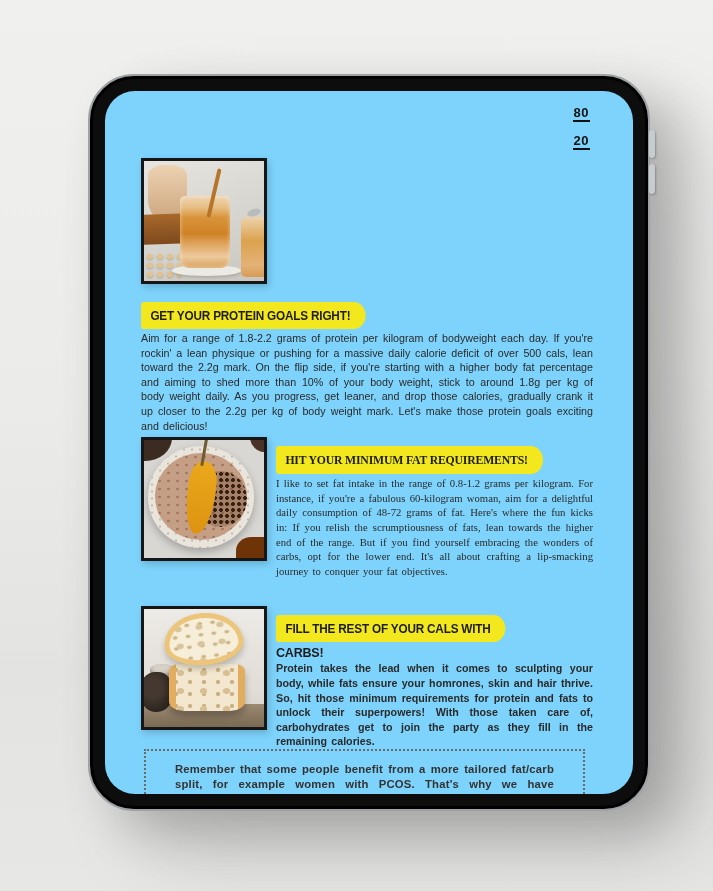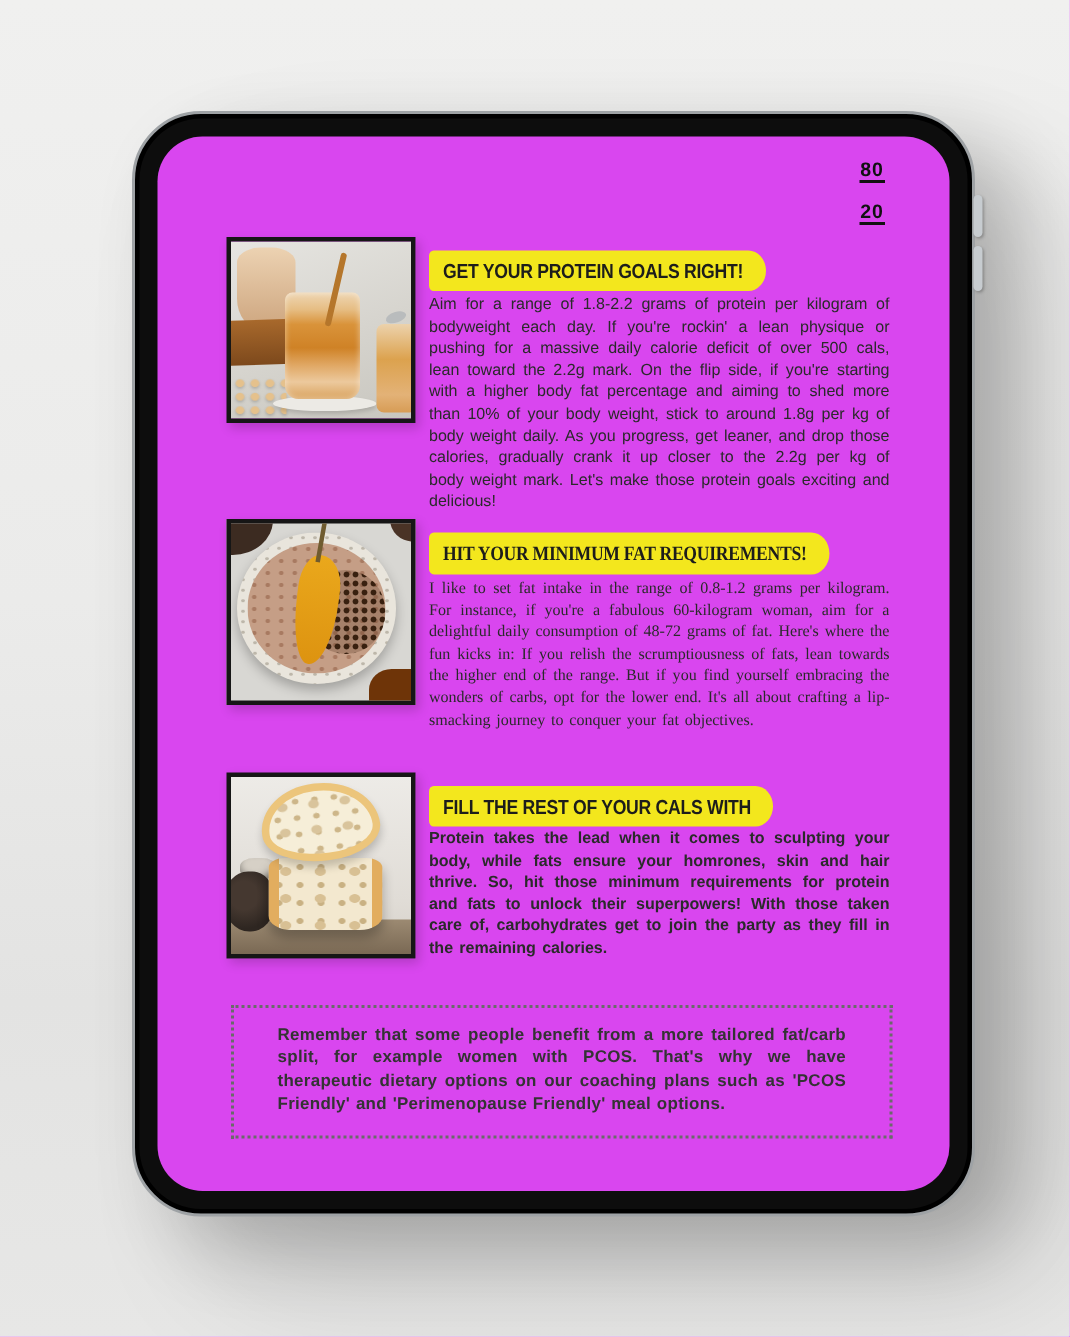--- a/index.html
+++ b/index.html
@@ -18,37 +18,37 @@
     box-shadow: 26px 22px 50px rgba(0,0,0,.20), 55px 45px 90px rgba(0,0,0,.12), inset 0 0 0 3px #000;
     z-index:2;
   }
   .side-btn{
     position:absolute; width:6px; border-radius:3px; background:#c7ccd0;
     right:-7px; z-index:1; box-shadow:1px 1px 2px rgba(0,0,0,.25);
   }
   .side-btn.b1{ top:54px; height:28px; }
   .side-btn.b2{ top:88px; height:30px; }
   .screen{
-    position:absolute; inset:15px; background:#d946ef; border-radius:30px;
-    overflow:hidden; padding:67px 40px 0 46px;
+    position:absolute; inset:15px; background:#7dd3fc; border-radius:30px;
+    overflow:hidden; padding:67px 40px 0 36px;
   }
 
   
   .logo{
     position:absolute; top:15px; right:43px; text-align:center;
     font-weight:800; font-size:13px; letter-spacing:.5px; color:#111; line-height:1.0;
   }
   .logo span{ display:block; border-bottom:2.5px solid #111; padding:0 1px 1px 1px; }
   .logo span + span{ margin-top:12px; }
 
   
   .row{ display:flex; gap:9px; align-items:flex-start; }
-  .row.r1{ margin-bottom:4px; }
+  .row.r1{ margin-bottom:4px;flex-direction:column; }
   .row.r2{ margin-bottom:28px;font-family:Liberation Serif, serif; }
-  .row.r3{ margin-bottom:30px; }
+  .row.r3{ }
   .photo-frame{
     flex:0 0 126px; width:126px; height:124px;
     border:3px solid #161616; background:#d8d6d1; position:relative; overflow:hidden;
     box-shadow:2px 3px 7px rgba(0,0,0,.18);
   }
   .txt{ flex:1; padding-top:11px; }
   .pill{
     display:inline-block; background:#F3E71D; color:#1d1d1b;
     font-weight:800; font-size:12.5px; letter-spacing:-.2px;
     padding:6px 16px 5px 10px; border-radius:4px 15px 15px 4px;
@@ -199,20 +199,21 @@
     <div class="row r3">
       <div class="photo-frame p3">
         <div class="board"></div>
         <div class="bowl-sm"></div>
         <div class="garlic"></div>
         <div class="bread-bottom"></div>
         <div class="bread-top"></div>
       </div>
       <div class="txt">
         <span class="pill">FILL THE REST OF YOUR CALS WITH</span>
+        <div class="overflow-line">CARBS!</div>
         <p class="body-text">Protein takes the lead when it comes to sculpting your body, while fats ensure your homrones, skin and hair thrive. So, hit those minimum requirements for protein and fats to unlock their superpowers! With those taken care of, carbohydrates get to join the party as they fill in the remaining calories.</p>
       </div>
     </div>
 
     <div class="note-box">
       <p>Remember that some people benefit from a more tailored fat/carb split, for example women with PCOS. That's why we have therapeutic dietary options on our coaching plans such as 'PCOS Friendly' and 'Perimenopause Friendly' meal options.</p>
     </div>
 
   </div>
 </div>

